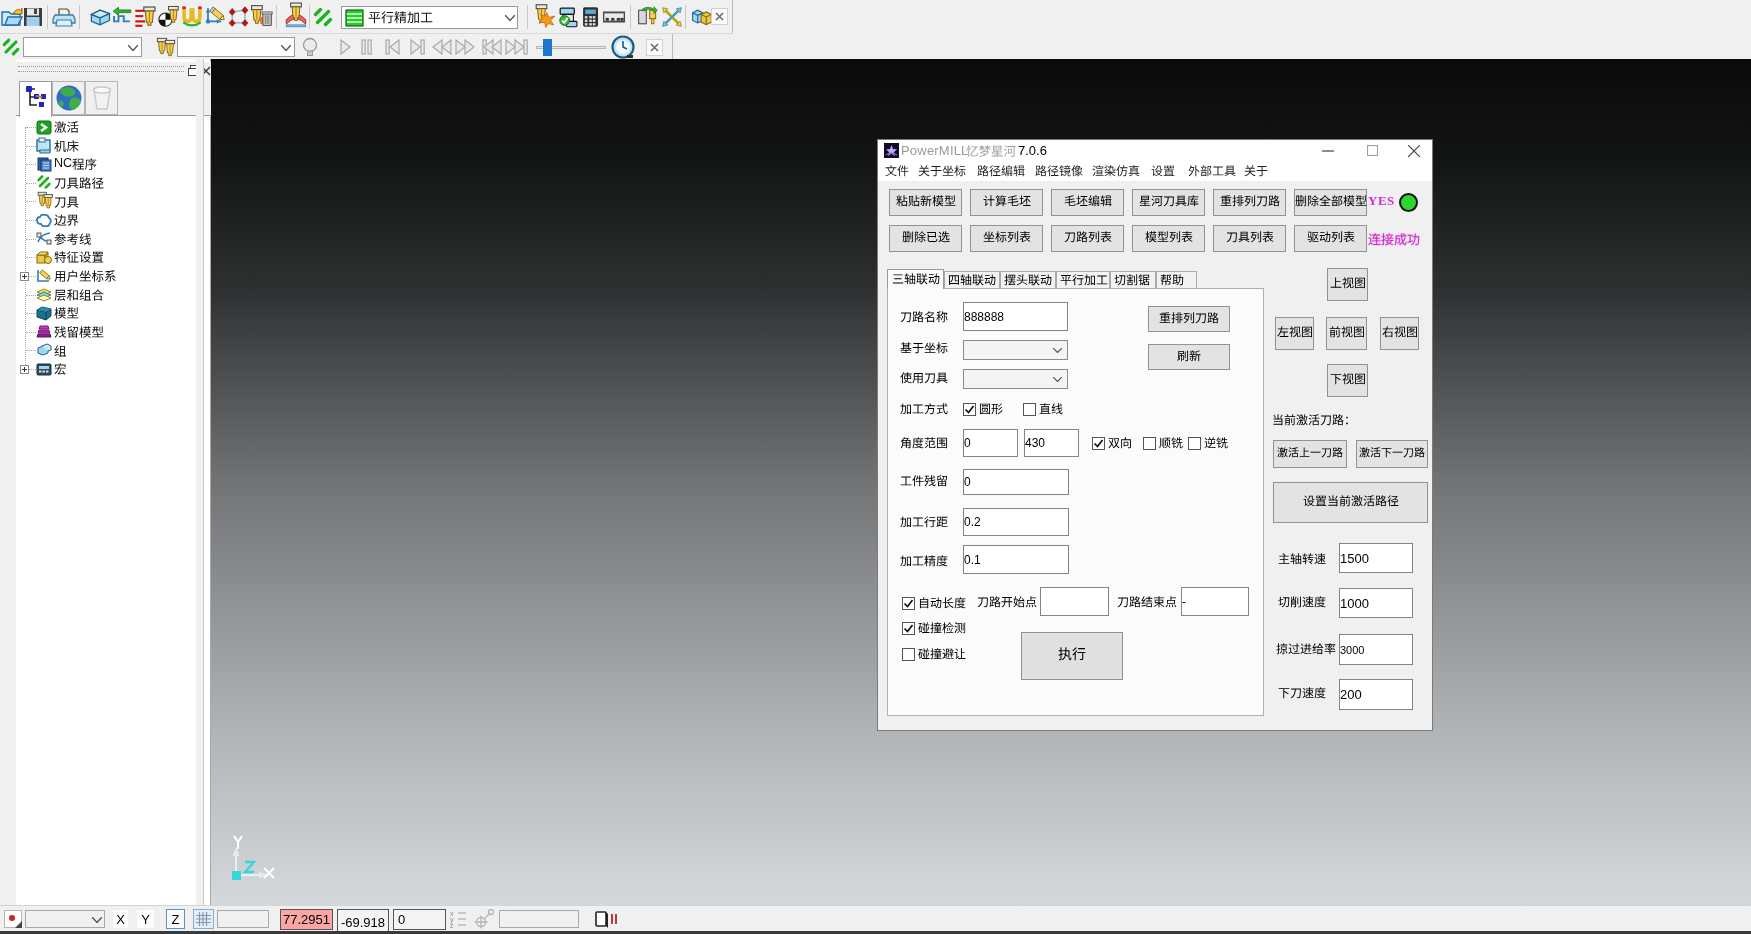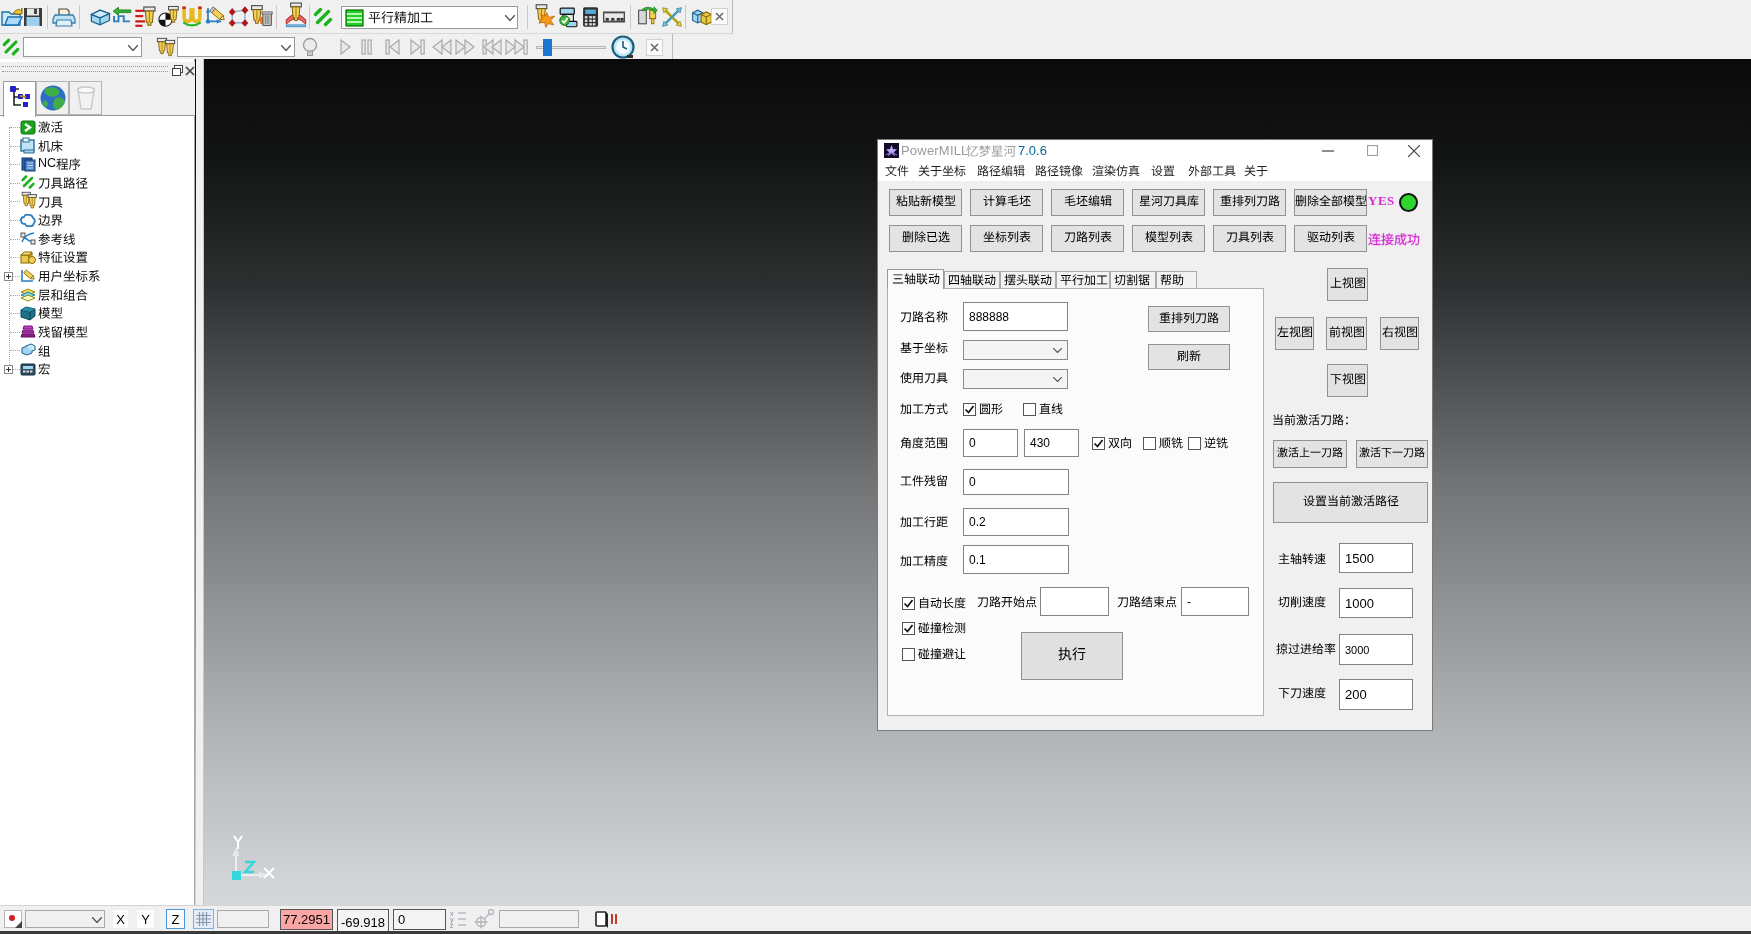--- a/index.html
+++ b/index.html
@@ -1,20 +1,20 @@
 <!DOCTYPE html>
 <html><head><meta charset="utf-8"><style>
 *{margin:0;padding:0;box-sizing:border-box}
 html,body{width:1751px;height:934px;overflow:hidden;background:#f0f0f0;
  font-family:"Liberation Sans",sans-serif;position:relative}
 .a{position:absolute}
 .btn{position:absolute;background:#e3e3e3;border:1px solid #929292;display:flex;
  align-items:center;justify-content:center}
 .inp{position:absolute;background:#fff;border:1px solid #848484;
- font-size:12px;color:#000;display:flex;align-items:center;padding-left:5px}
+ font-size:12px;color:#000;display:flex;align-items:center;}
 .sep{position:absolute;width:1px;background:#c9c9c9}
 .cb{position:absolute;width:13px;height:13px;background:#fff;border:1px solid #555}
 </style></head><body>
 <div class="a" style="left:0;top:0;width:1751px;height:59px;background:#f0f0f0">
     <div class="a" style="left:0;top:0;width:733px;height:34px;border-right:1px solid #bbb;border-bottom:1px solid #d8d8d8">
       <svg class="a" width="22" height="22" style="left:1.0px;top:6.0px;overflow:visible">
         <path d="M1 6 L8 6 L10 8 L19 8 L19 19 L1 19 Z" fill="#cde9fa" stroke="#1d6fae" stroke-width="1.4"></path>
         <path d="M4 19 L7 11 L21 11 L17 19 Z" fill="#aedafa" stroke="#1d6fae" stroke-width="1.4"></path>
         <path d="M12 7 C17 2 19 3 20 5 L21 2 L21 8 L15 8 Z" fill="#f1c232" stroke="#8a6d00" stroke-width="1"></path>
       </svg>
@@ -359,21 +359,21 @@
 <path d="M44 45 L35 41.5 L35 48.5 Z" fill="#e9e9e9"></path>
 <g stroke="#fff" stroke-width="2">
 <path d="M10 6 L14 12 M18 6 L14 12 L14 19" fill="none"></path>
 <path d="M40 38 L50 48 M50 38 L40 48" fill="none"></path>
 </g>
 <rect x="8" y="41" width="9" height="9" fill="#35d8d8"></rect>
 <g stroke="#35d8d8" stroke-width="2.4" fill="none">
       <path d="M21 32 L30 32 L21 42 L30 42"></path>
     </g>
 </svg>
-<div class="a" style="left:0;top:59px;width:195px;height:846px;background:#fff;border-right:1px solid #a8a8a8">
+<div class="a" style="left:16px;top:59px;width:195px;height:846px;background:#fff;border-right:1px solid #a8a8a8">
     <div class="a" style="left:0;top:3px;width:195px;height:17px;background:#f0f0f0">
       <div class="a" style="left:2px;top:4px;width:166px;height:3px;border-top:1px dotted #999;border-bottom:1px dotted #fff"></div>
       <div class="a" style="left:2px;top:9px;width:166px;height:3px;border-top:1px dotted #999;border-bottom:1px dotted #fff"></div>
       <svg class="a" width="11" height="11" style="left:172px;top:3px">
         <rect x="2.5" y="0.5" width="8" height="7" fill="#fff" stroke="#444"></rect>
         <rect x="0.5" y="3.5" width="8" height="7" fill="#fff" stroke="#444"></rect>
       </svg>
       <svg class="a" width="10" height="10" style="left:185px;top:4px">
         <path d="M1 1 L9 9 M9 1 L1 9" stroke="#3c3c3c" stroke-width="1.5"></path>
       </svg>
@@ -620,21 +620,21 @@
     </svg>
     <div class="a" style="left:23px;top:3px;font-size:13px;color:#9b9b9b;letter-spacing:0.2px">PowerMILL&nbsp;</div>
     <svg width="50" height="16" style="position:absolute;left:88.0px;top:4.6px;overflow:visible;" fill="#9b9b9b">
       <g transform="translate(0,10.75) scale(0.01250,-0.01250)">
         <use href="#g5FC6" x="0"></use>
         <use href="#g68A6" x="1000"></use>
         <use href="#g661F" x="2000"></use>
         <use href="#g6CB3" x="3000"></use>
       </g>
     </svg>
-    <div class="a" style="left:140px;top:3px;font-size:13px;color:#0369a1">7.0.6</div>
+    <div class="a" style="left:140px;top:3px;font-size:13px;color:#000000">7.0.6</div>
     <svg class="a" width="12" height="12" style="left:444px;top:5px">
       <path d="M0 6 L12 6" stroke="#444" stroke-width="1.2"></path>
     </svg>
     <svg class="a" width="11" height="11" style="left:489px;top:5px">
       <rect x="0.5" y="0.5" width="10" height="10" fill="none" stroke="#a0a0a0" stroke-width="1.2"></rect>
     </svg>
     <svg class="a" width="12" height="12" style="left:530px;top:5px">
       <path d="M0 0 L12 12 M12 0 L0 12" stroke="#444" stroke-width="1.2"></path>
     </svg>
     <svg width="24" height="15" style="position:absolute;left:7.0px;top:24.8px;overflow:visible;" fill="#222">

